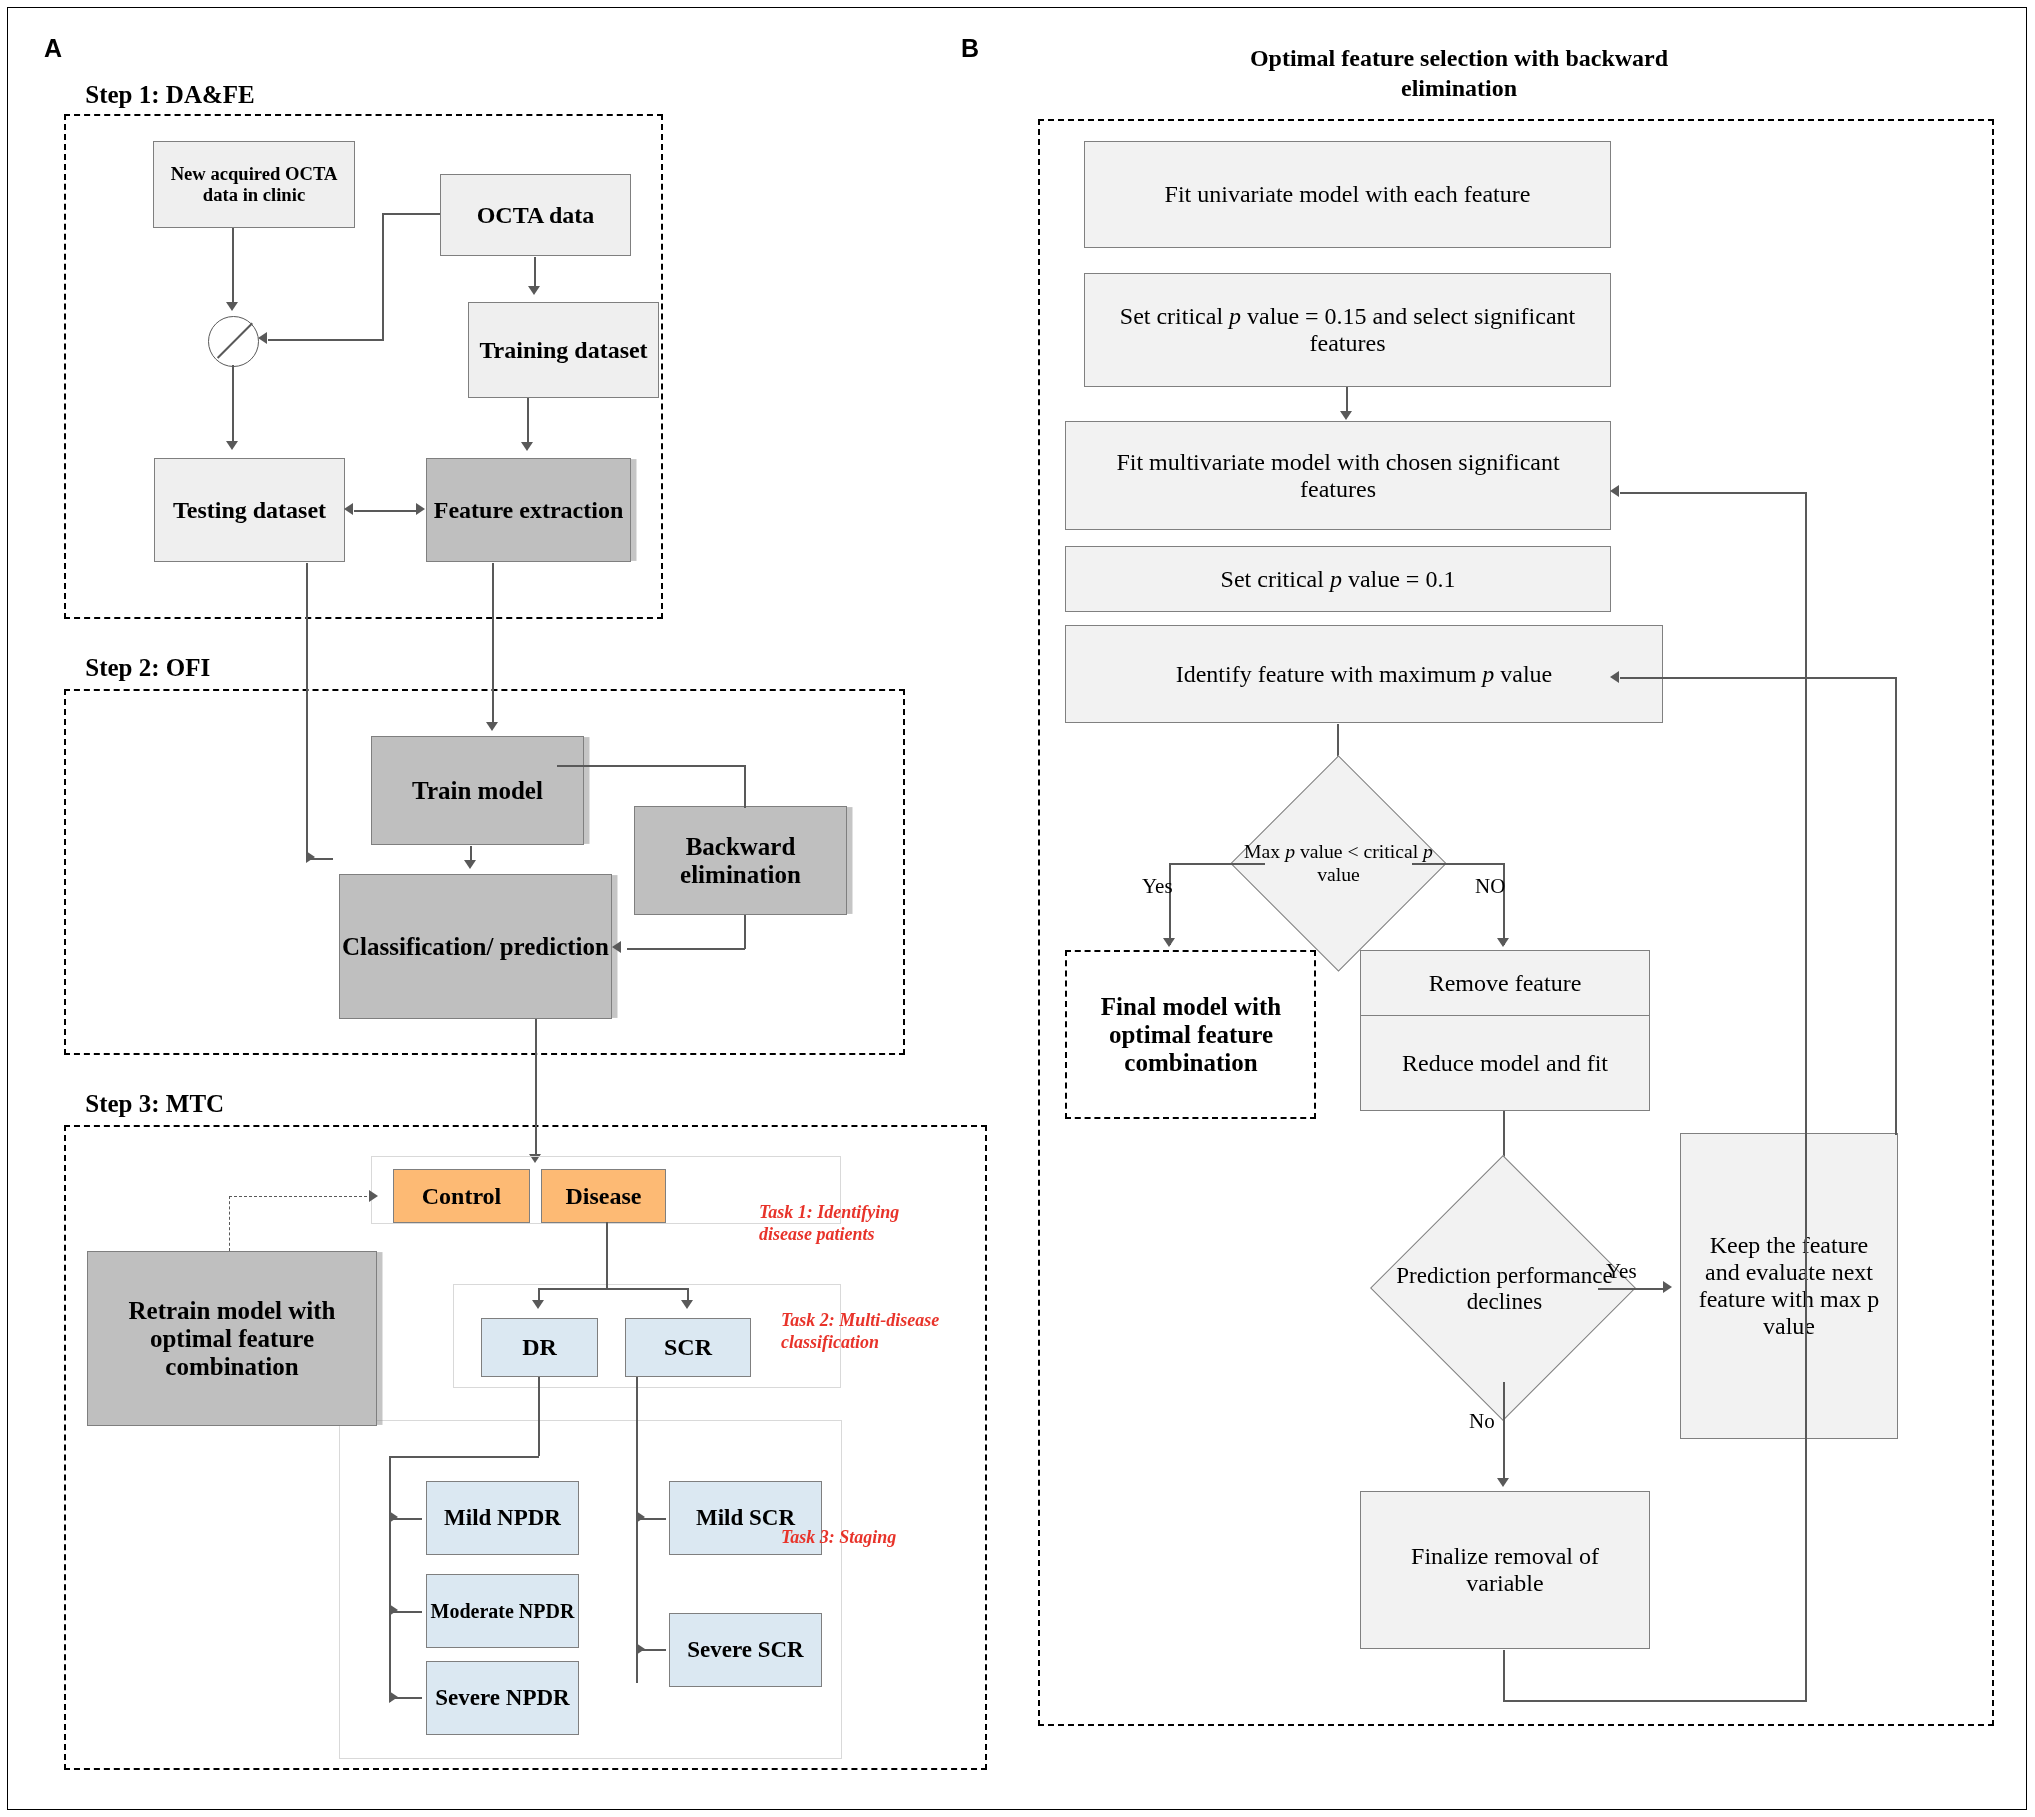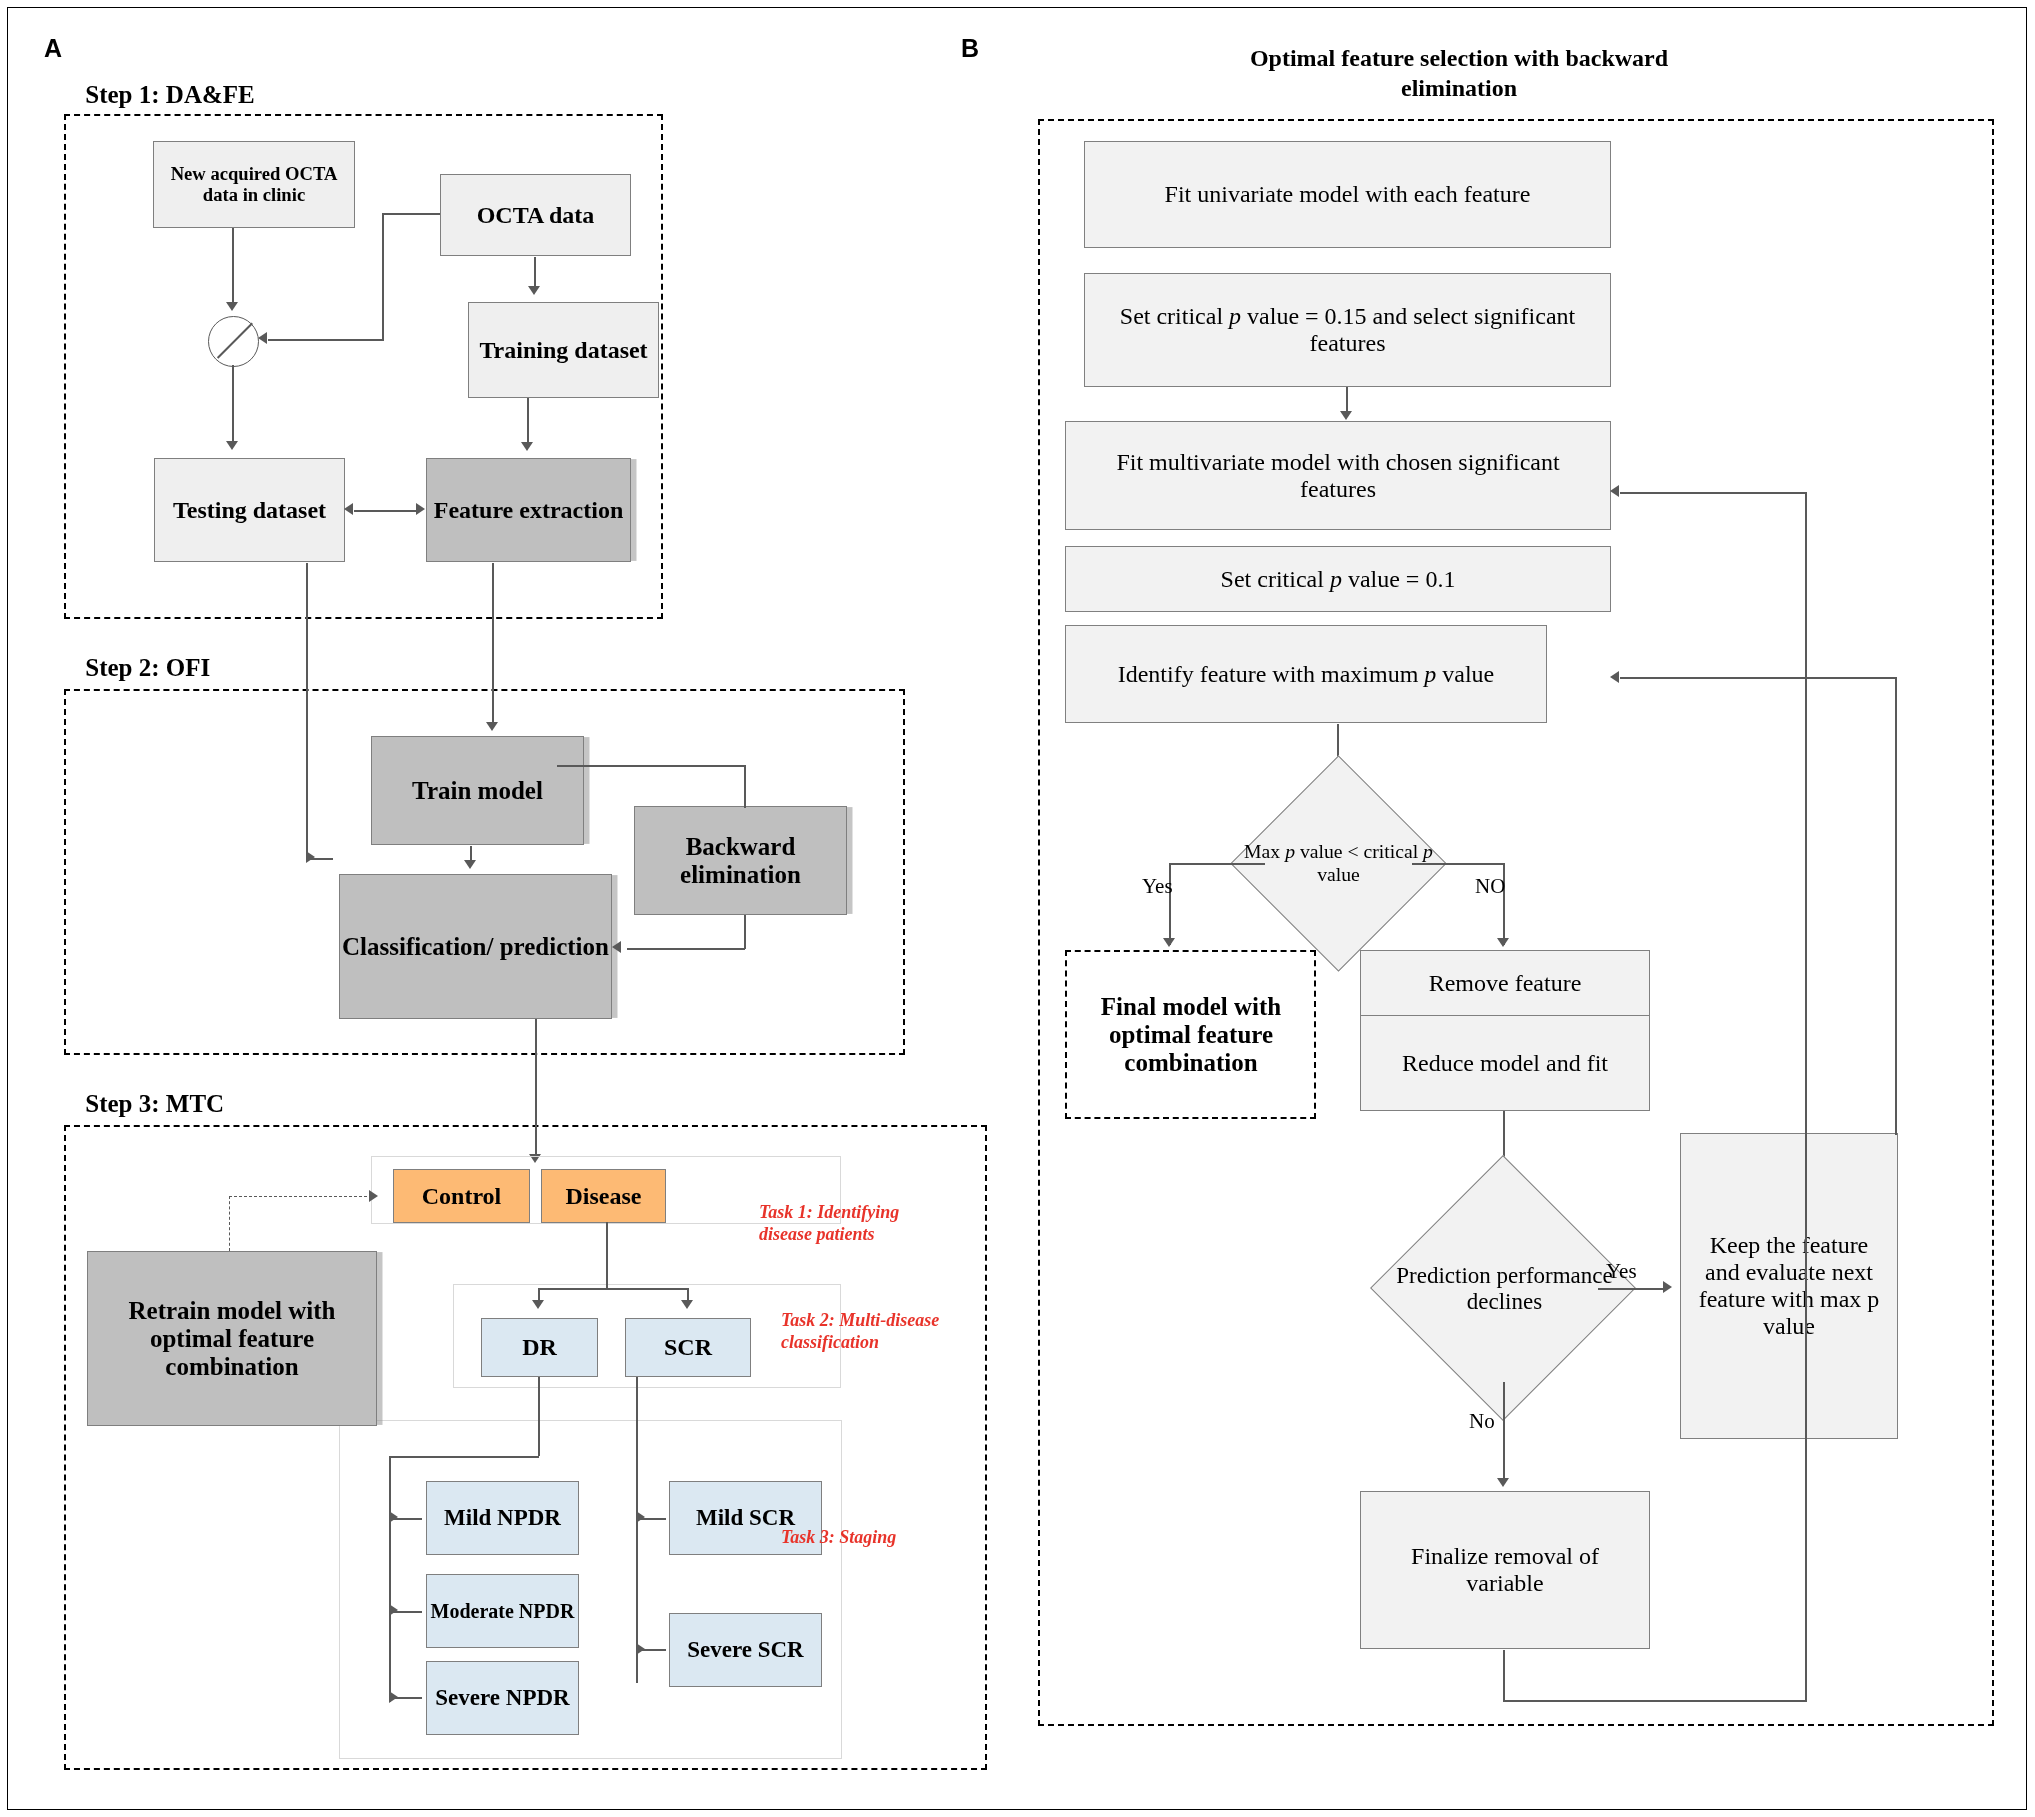--- a/index.html
+++ b/index.html
@@ -211,21 +211,21 @@
 
 <div class="ln vline" style="left:1346px;top:387px;height:30px;"></div>
 <div class="arrow arr-down" style="left:1340px;top:411px;"></div>
 
 <div class="node plain" style="left:1065px;top:421px;width:546px;height:109px;font-size:24px;padding:4.4px 16.4px;">Fit multivariate model with chosen significant features</div>
 
 <div class="node plain" style="left:1065px;top:546px;width:546px;height:66px;font-size:24px;padding:4.4px 16.4px;">
   <span>Set critical <em class="ital">p</em> value = 0.1</span>
 </div>
 
-<div class="node plain" style="left:1065px;top:625px;width:482px;height:98px;font-size:24px;padding:4.4px 16.4px;">
+<div class="node plain" style="left:1065px;top:625px;width:598px;height:98px;font-size:24px;padding:4.4px 16.4px;">
   <span>Identify feature with maximum <em class="ital">p</em> value</span>
 </div>
 
 <div class="ln vline" style="left:1337px;top:724px;height:45px;"></div>
 <div class="arrow arr-down" style="left:1331px;top:763px;"></div>
 
 <div class="diamond" style="left:1262px;top:787px;width:153px;height:153px;"></div>
 <div class="diamond-text" style="left:1232px;top:808px;width:213px;height:109px;font-size:19.7px;">
   <span>Max <em class="ital">p</em> value &lt; critical <em class="ital">p</em> value</span>
 </div>

